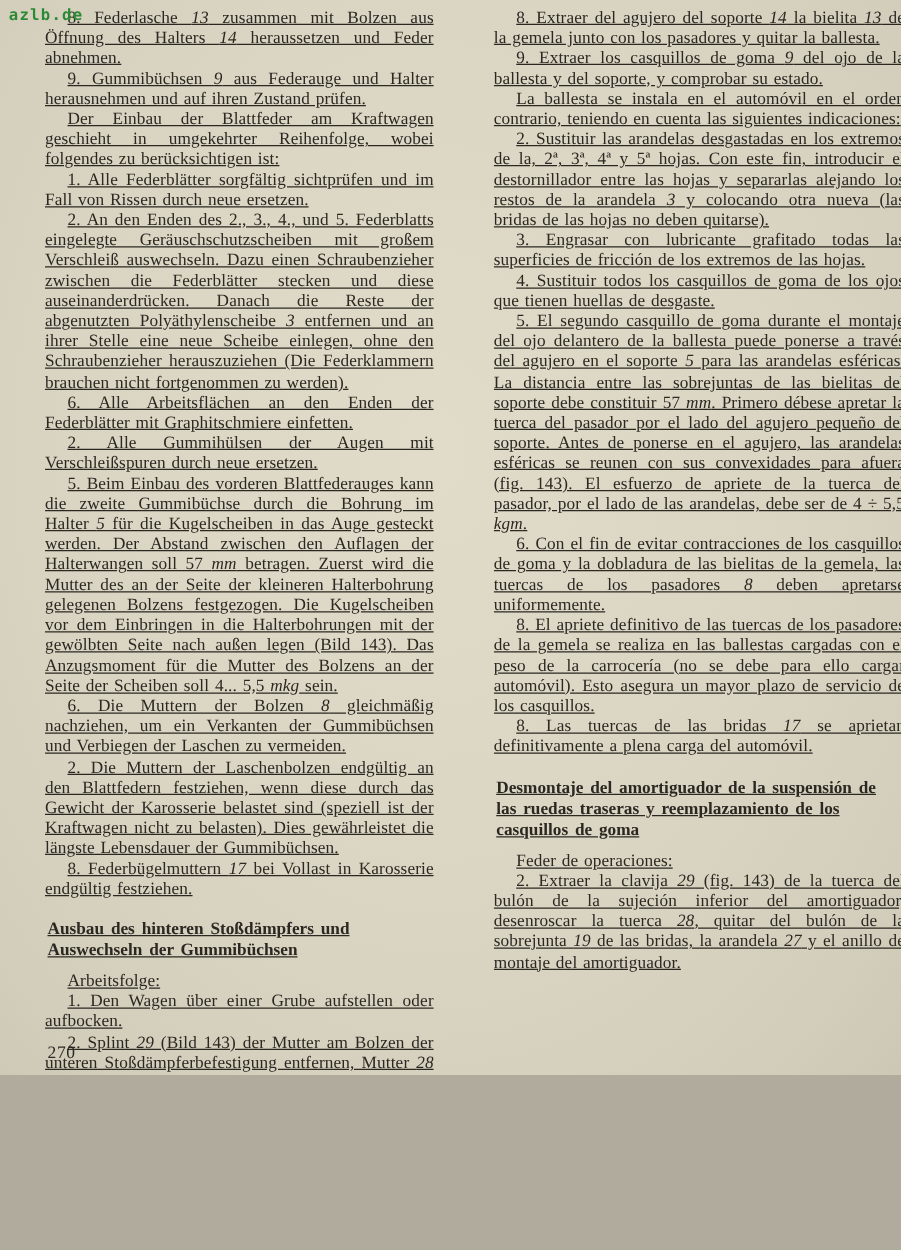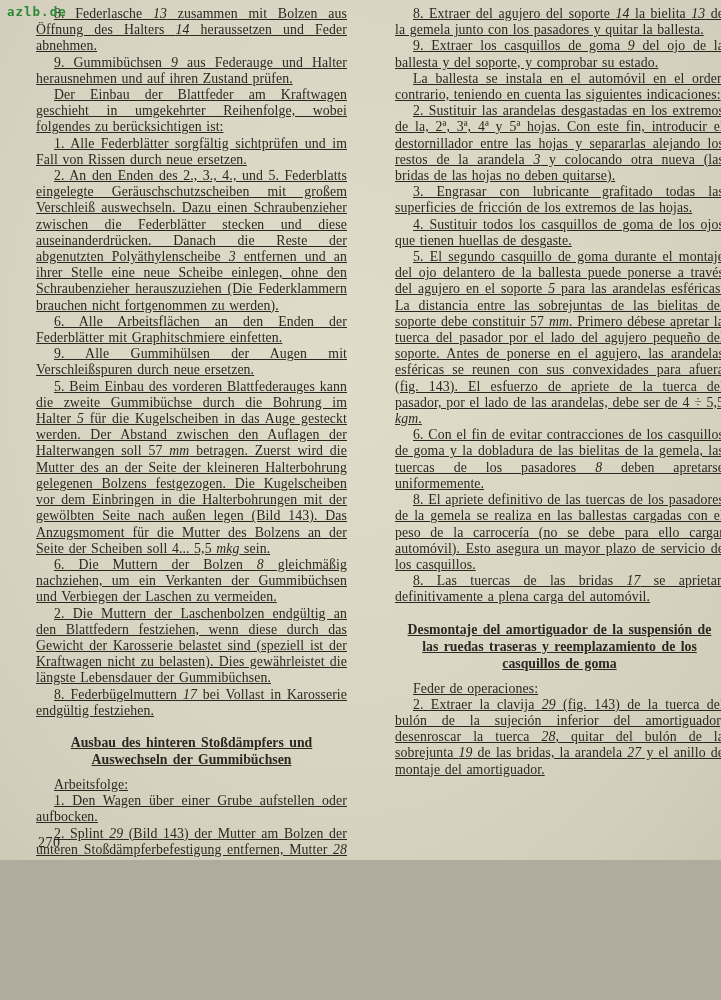--- a/index.html
+++ b/index.html
@@ -44,21 +44,21 @@
     margin: 0;
     text-indent: 18px;
     text-align: justify;
     font-size: 13.8px;
     line-height: 16.2px;
     letter-spacing: 0.1px;
     word-spacing: 1px;
   }
   .heading {
     margin: 15px 2px 9px 2px;
-    text-align: center;
+    text-align: left;
     font-size: 13.8px;
     line-height: 17px;
     font-weight: bold;
     word-spacing: 2px;
   }
   .pagenum {
     position: absolute;
     left: 38px;
     bottom: 9px;
     font-size: 14px;
@@ -73,21 +73,21 @@
 <div class="page">
   <div class="watermark">azlb.de</div>
   <div class="columns">
     <div class="col col-german">
         <p class="para">8. Federlasche <i>13</i> zusammen mit Bolzen aus Öffnung des Halters <i>14</i> heraussetzen und Feder abnehmen.</p>
         <p class="para">9. Gummibüchsen <i>9</i> aus Federauge und Halter herausnehmen und auf ihren Zustand prüfen.</p>
         <p class="para">Der Einbau der Blattfeder am Kraftwagen geschieht in umgekehrter Reihenfolge, wobei folgendes zu berücksichtigen ist:</p>
         <p class="para">1. Alle Federblätter sorgfältig sichtprüfen und im Fall von Rissen durch neue ersetzen.</p>
         <p class="para">2. An den Enden des 2., 3., 4., und 5. Federblatts eingelegte Geräuschschutzscheiben mit großem Verschleiß auswechseln. Dazu einen Schraubenzieher zwischen die Federblätter stecken und diese auseinanderdrücken. Danach die Reste der abgenutzten Polyäthylenscheibe <i>3</i> entfernen und an ihrer Stelle eine neue Scheibe einlegen, ohne den Schraubenzieher herauszuziehen (Die Federklammern brauchen nicht fortgenommen zu werden).</p>
         <p class="para">6. Alle Arbeitsflächen an den Enden der Federblätter mit Graphitschmiere einfetten.</p>
-        <p class="para">9. Alle Gummihülsen der Augen mit Verschleißspuren durch neue ersetzen.</p>
+        <p class="para">2. Alle Gummihülsen der Augen mit Verschleißspuren durch neue ersetzen.</p>
         <p class="para">5. Beim Einbau des vorderen Blattfederauges kann die zweite Gummibüchse durch die Bohrung im Halter <i>5</i> für die Kugelscheiben in das Auge gesteckt werden. Der Abstand zwischen den Auflagen der Halterwangen soll 57 <i>mm</i> betragen. Zuerst wird die Mutter des an der Seite der kleineren Halterbohrung gelegenen Bolzens festgezogen. Die Kugelscheiben vor dem Einbringen in die Halterbohrungen mit der gewölbten Seite nach außen legen (Bild 143). Das Anzugsmoment für die Mutter des Bolzens an der Seite der Scheiben soll 4... 5,5 <i>mkg</i> sein.</p>
         <p class="para">6. Die Muttern der Bolzen <i>8</i> gleichmäßig nachziehen, um ein Verkanten der Gummibüchsen und Verbiegen der Laschen zu vermeiden.</p>
         <p class="para">2. Die Muttern der Laschenbolzen endgültig an den Blattfedern festziehen, wenn diese durch das Gewicht der Karosserie belastet sind (speziell ist der Kraftwagen nicht zu belasten). Dies gewährleistet die längste Lebensdauer der Gummibüchsen.</p>
         <p class="para">8. Federbügelmuttern <i>17</i> bei Vollast in Karosserie endgültig festziehen.</p>
         <h3 class="heading">Ausbau des hinteren Stoßdämpfers und Auswechseln der Gummibüchsen</h3>
         <p class="para">Arbeitsfolge:</p>
         <p class="para">1. Den Wagen über einer Grube aufstellen oder aufbocken.</p>
         <p class="para">2. Splint <i>29</i> (Bild 143) der Mutter am Bolzen der unteren Stoßdämpferbefestigung entfernen, Mutter <i>28</i> losschrauben, Scheibe <i>27</i> und Einbauring des Stoßdämpfers vom Bolzen der Federbügelauflage <i>19</i> abnehmen.</p>
       </div>
     <div class="col col-spanish">

